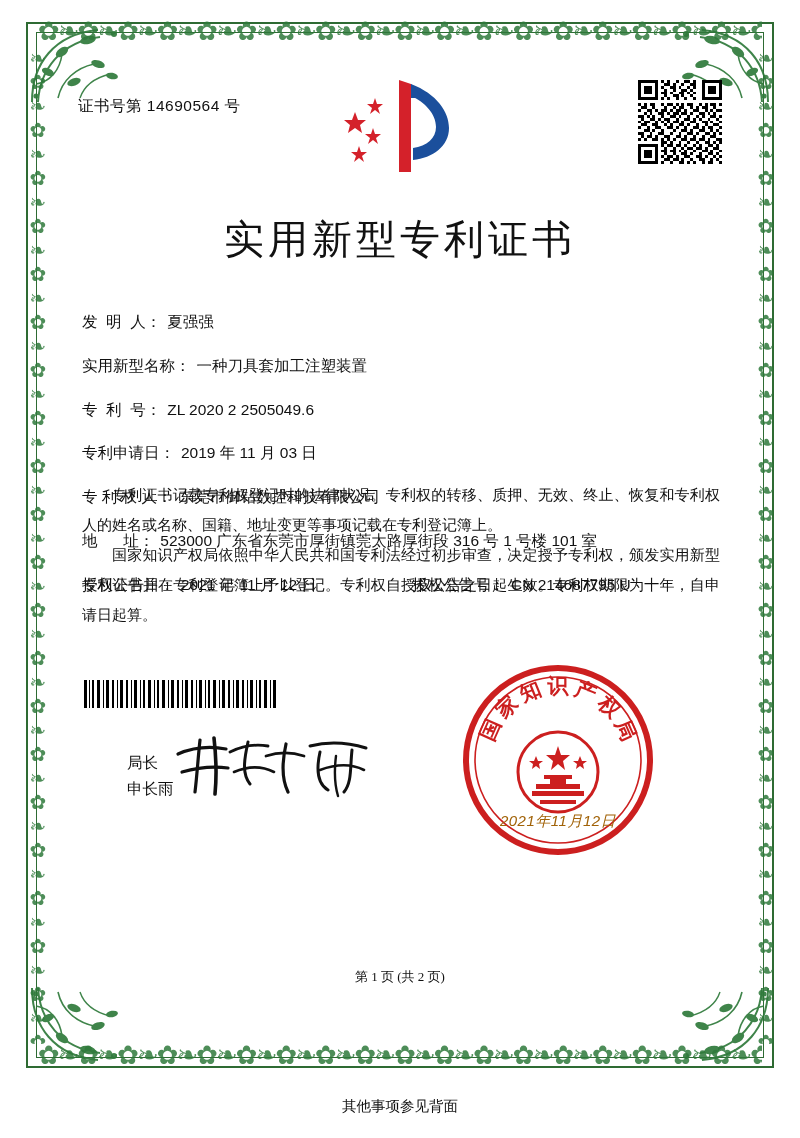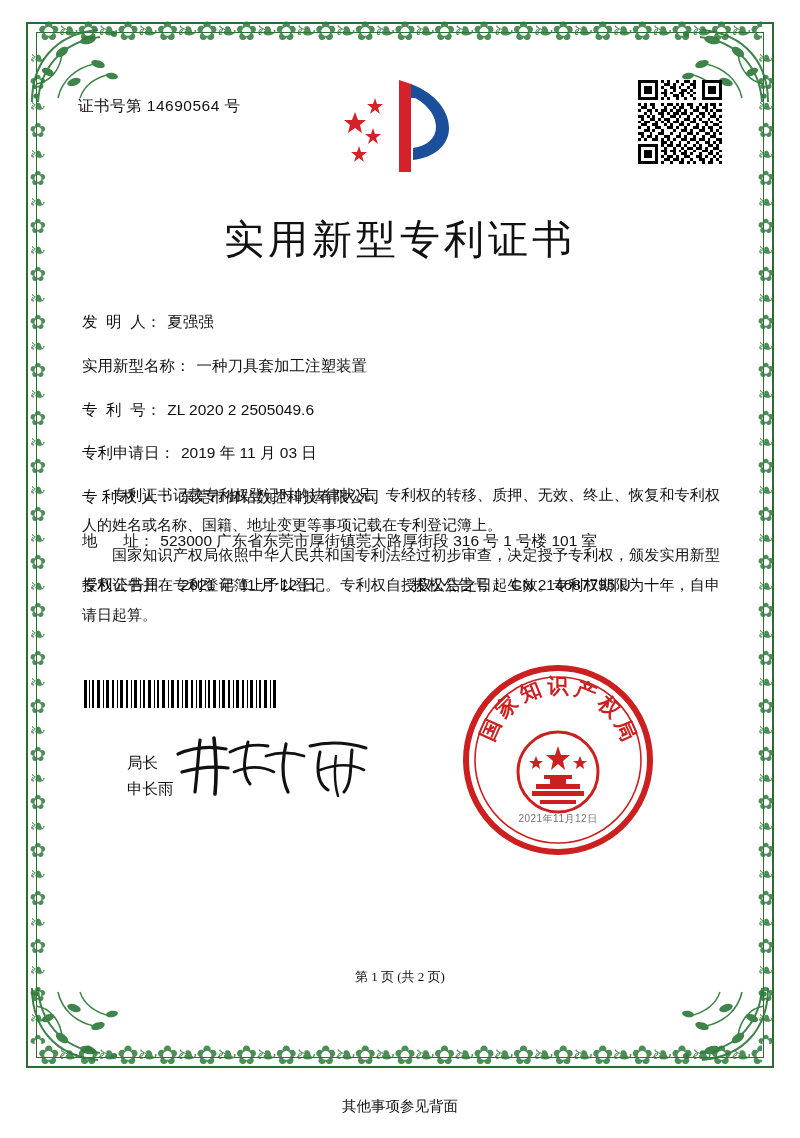--- a/index.html
+++ b/index.html
@@ -173,24 +173,25 @@
   .seal {
     position: absolute;
     left: 398px; top: 600px;
     width: 200px; height: 200px;
   }
   .seal-date {
     position: absolute;
     left: 398px; top: 752px;
     width: 200px;
     text-align: center;
-    color: #737373;
-    font-size: 10px;
+    color: #a16207;
+    font-size: 15px;
     font-family: "Liberation Sans", sans-serif;
     letter-spacing: .5px;
+    font-style: italic;
   }
 
   .page-num {
     position: absolute;
     left: 0; right: 0; top: 908px;
     text-align: center;
     font-size: 13px;
     font-family: Liberation Serif, serif;
   }
 

